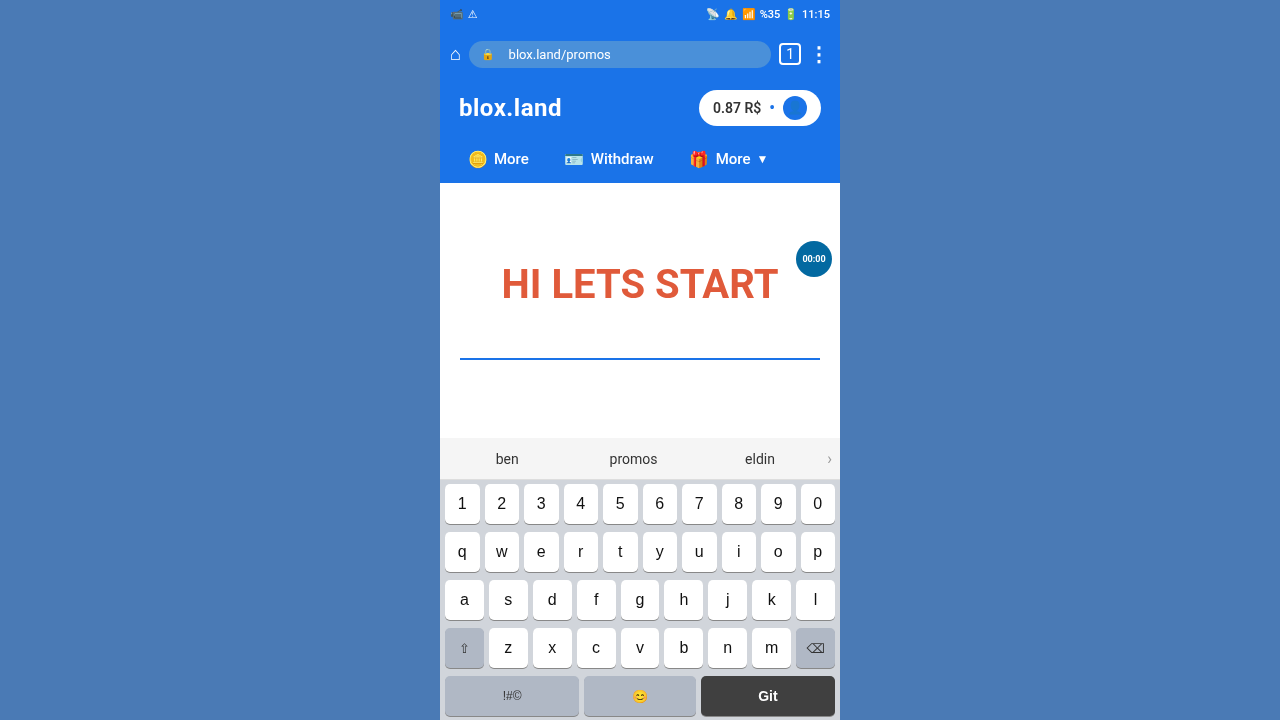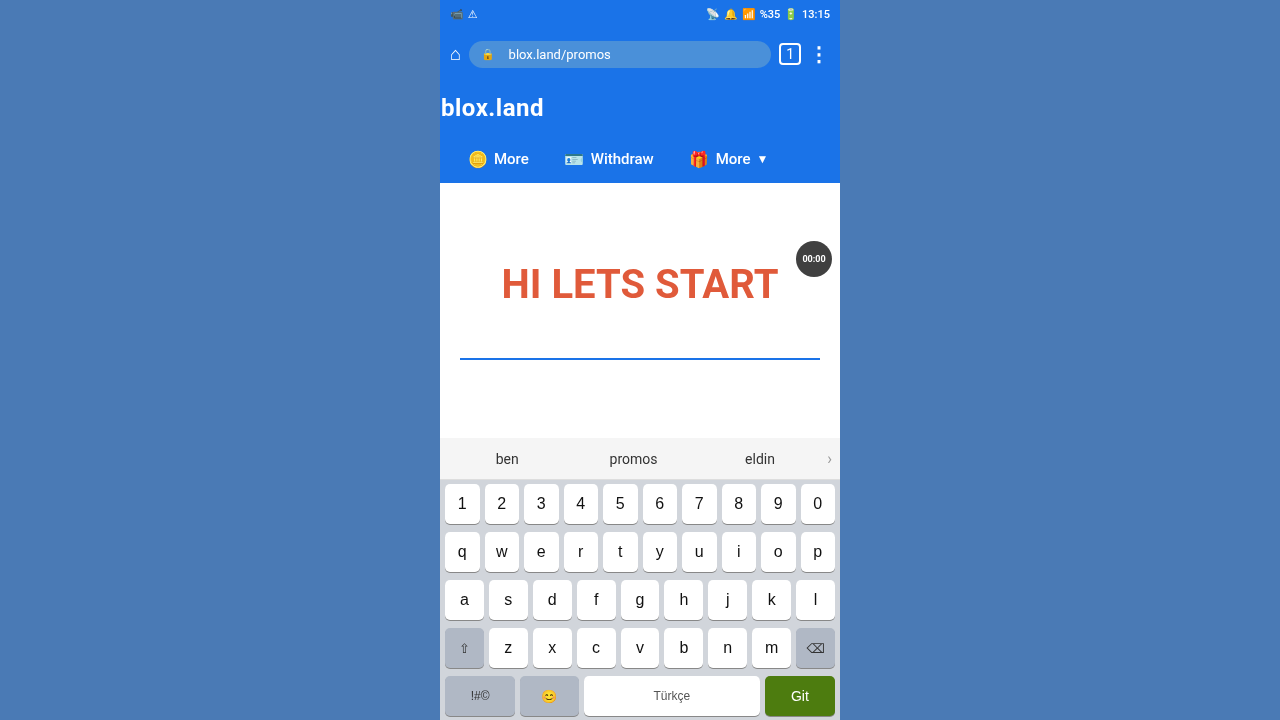--- a/index.html
+++ b/index.html
@@ -97,21 +97,21 @@
     .browser-menu-btn {
       color: white;
       font-size: 20px;
       font-weight: bold;
       letter-spacing: 1px;
     }
 
     
     .site-header {
       background: #1a73e8;
-      padding: 10px 1px;
+      padding: 10px 19px;
       display: flex;
       justify-content: space-between;
       align-items: center;
       height: 55px;
     }
 
     .site-logo {
       color: white;
       font-size: 24px;
       font-weight: bold;
@@ -192,21 +192,21 @@
       text-align: center;
       margin-bottom: 20px;
     }
 
     .orange-badge {
       position: absolute;
       top: 58px;
       right: 8px;
       width: 36px;
       height: 36px;
-      background: #404040;
+      background: #0369a1;
       border-radius: 50%;
       display: flex;
       align-items: center;
       justify-content: center;
       color: white;
       font-size: 9px;
       font-weight: bold;
       margin-left: 11px;
     }
 
@@ -280,24 +280,24 @@
       font-size: 13px;
     }
 
     .key.space-key {
       flex: 3;
       font-size: 12px;
       color: #555;
     }
 
     .key.action-key {
-      background: #4d7c0f;
+      background: #404040;
       color: white;
       font-size: 14px;
-      font-weight: normal;
+      font-weight: bold;
     }
 
     .key.number-key {
       background: white;
       font-size: 16px;
     }
   </style>
 </head>
 <body>
 
@@ -309,36 +309,43 @@
       <div class="status-bar-left">
         <span style="color:white;font-size:11px;">📹</span>
         <span style="color:white;font-size:11px;">⚠</span>
       </div>
       <div class="status-bar-right">
         <span style="font-size:11px;">📡</span>
         <span style="font-size:11px;">🔔</span>
         <span style="font-size:11px;">📶</span>
         <span>%35</span>
         <span style="font-size:11px;">🔋</span>
-        <span>13:15</span>
+        <span>11:15</span>
       </div>
     </div>
 
     <div class="browser-bar">
       <div class="browser-home-btn">⌂</div>
       <div class="browser-address-bar">
         <span class="lock-icon">🔒</span>
         <span class="address-text">blox.land/promos</span>
       </div>
       <div class="browser-tab-btn">1</div>
       <div class="browser-menu-btn">⋮</div>
     </div>
 
     <div class="site-header">
       <span class="site-logo">blox.land</span>
+      <div class="balance-btn">
+        <span>0.87 R$</span>
+        <span class="balance-dot">•</span>
+        <div class="user-icon-circle">
+          <span>👤</span>
+        </div>
+      </div>
     </div>
 
     <div class="site-nav">
       <div class="nav-item">
         <span class="nav-icon">🪙</span>
         <span>More</span>
       </div>
       <div class="nav-item">
         <span class="nav-icon">🪪</span>
         <span>Withdraw</span>
@@ -411,21 +418,20 @@
         <div class="key">v</div>
         <div class="key">b</div>
         <div class="key">n</div>
         <div class="key">m</div>
         <div class="key special">⌫</div>
       </div>
 
       <div class="key-row">
         <div class="key special" style="flex:1.2; font-size:12px;">!#©</div>
         <div class="key special" style="flex:1;">😊</div>
-        <div class="key space-key">Türkçe</div>
         <div class="key action-key" style="flex:1.2;">Git</div>
       </div>
 
     </div>
 
   </div>
 
 </div>
 
 </body></html>

